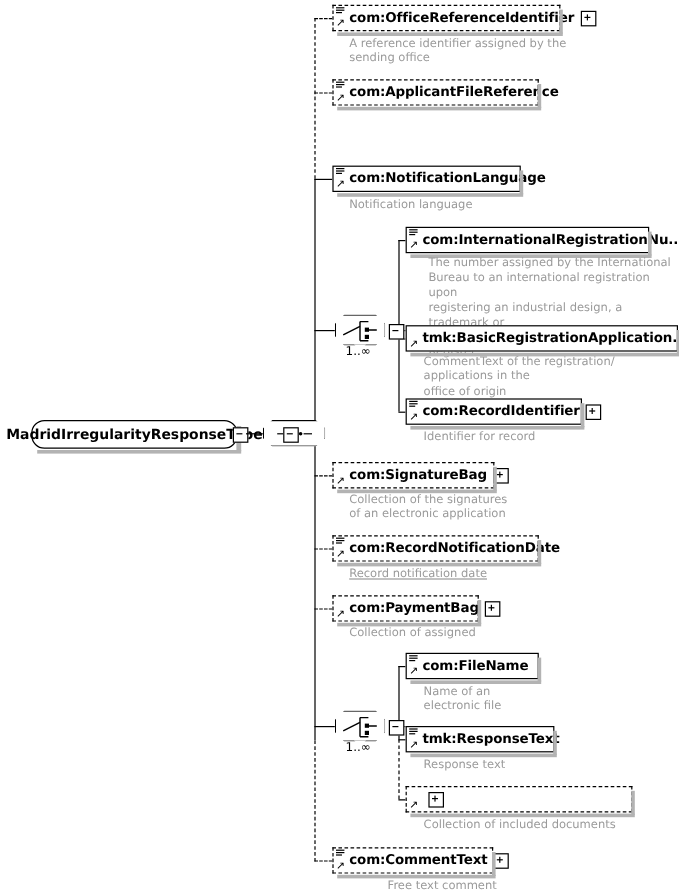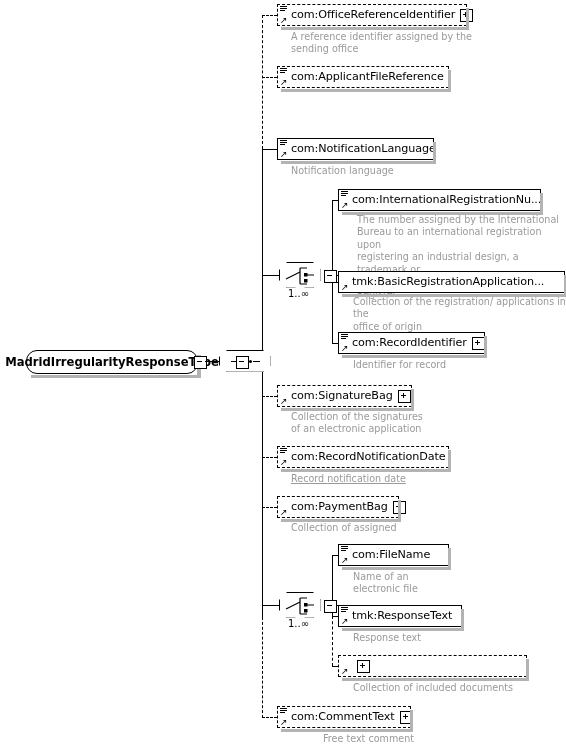--- a/index.html
+++ b/index.html
@@ -31,21 +31,21 @@
   .node.opt{border:1px dashed #000;}
   .node .shadow{
     position:absolute;left:3px;top:22px;right:-3px;height:3px;
     background:#b3b3b3;
   }
   .node .shadow-r{
     position:absolute;right:-3px;top:3px;width:3px;bottom:-3px;
     background:#b3b3b3;
   }
   .node .label{
-    font-size:11.2px;font-weight:normal;color:#000;
+    font-size:11.2px;font-weight:bold;color:#000;
     letter-spacing:-0.1px;line-height:12px;
   }
   
   .glyph-lines{
     position:absolute;left:2px;top:1px;width:7px;height:6px;
   }
   .glyph-lines i{display:block;height:1px;background:#000;margin-bottom:1px;}
   .glyph-lines i:nth-child(1){width:7px;}
   .glyph-lines i:nth-child(2){width:7px;}
   .glyph-lines i:nth-child(3){width:5px;}
@@ -248,21 +248,21 @@
     <div class="doc" style="left: 357px; top: 214px;">The number assigned by the International
 Bureau to an international registration upon
 registering an industrial design, a trademark or
 other type of IPR in the International Register</div>
     <div class="node" style="left: 338px; top: 271px; width: 227px;">
       <div class="glyph-arrow">↗</div>
       <span class="label">tmk:BasicRegistrationApplication...</span>
       <div class="shadow"></div>
       <div class="shadow-r"></div>
     </div>
-    <div class="doc" style="left: 353px; top: 296px;">Collection of the registration/ applications in the
+    <div class="doc" style="left: 353px; top: 296px;">CommentText of the registration/ applications in the
 office of origin</div>
     <div class="node" style="left: 338px; top: 332px; width: 147px;">
       <div class="glyph-lines">
         <i></i>
         <i></i>
         <i></i>
       </div>
       <div class="glyph-arrow">↗</div>
       <span class="label">com:RecordIdentifier</span>
       <span class="plus"></span>

